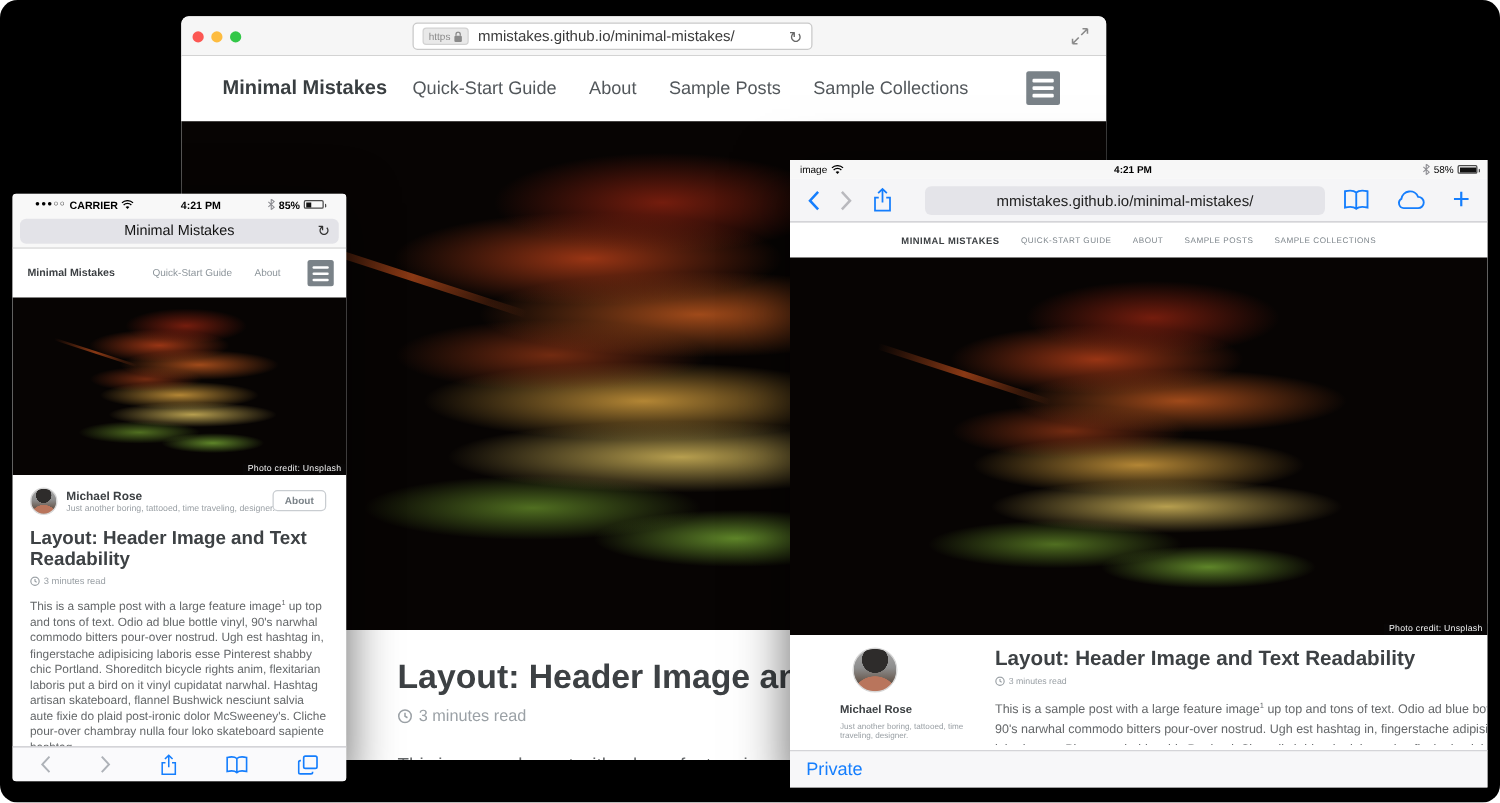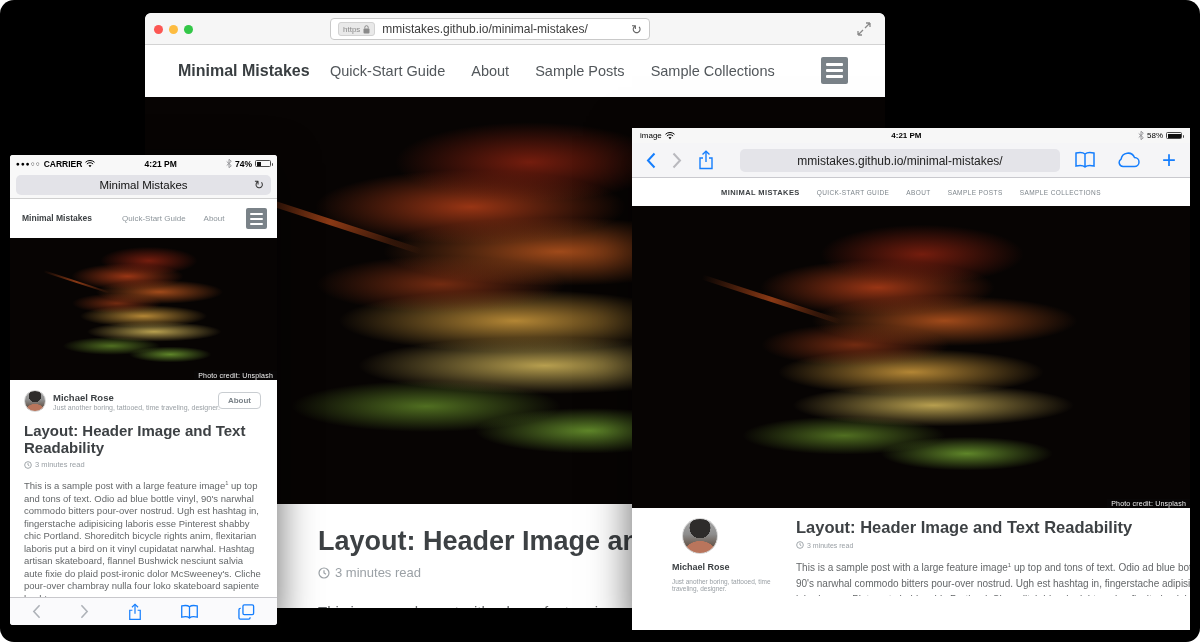--- a/index.html
+++ b/index.html
@@ -64,21 +64,21 @@
   .d-hamburger i{ width:17px; height:3px; }
   .d-image{ height:407px; }
   .d-content{ padding:22px 30px 0 173px; }
   .d-title{ font-size:27px; font-weight:bold; color:#3d4144; white-space:nowrap; }
   .d-meta{ margin-top:8px; display:flex; align-items:center; gap:5px; font-size:13px; color:#9ba1a6; }
   .d-para{ margin-top:16px; width:540px; font-size:15px; line-height:24px; color:#646769; height:38px; overflow:hidden; }
   sup{ font-size:.6em; }
 
   
   #iphone { left:10px; top:155px; width:267px; height:470px; border-radius:3px; z-index:3; }
-  .p-status{ height:17px; background:#f8f8f8; display:flex; align-items:center; padding:0 6px; font-size:8.5px; font-weight:bold; color:#000; }
+  .p-status{ height:17px; background:#f8f8f8; display:flex; align-items:center; padding:0 18px; font-size:8.5px; font-weight:bold; color:#000; }
   .p-status .dots{ font-size:6.5px; letter-spacing:1px; margin-right:3px; color:#000; }
   .p-status .mid{ flex:1; text-align:center; }
   .p-right{ display:flex; align-items:center; gap:3px; }
   .battery{ position:relative; width:16px; height:7px; border:1px solid #4a4a4a; border-radius:1.5px; display:inline-block; }
   .battery::after{ content:""; position:absolute; right:-3px; top:1.5px; width:1.5px; height:3px; background:#4a4a4a; border-radius:0 1px 1px 0; }
   .battery i{ position:absolute; left:.5px; top:.5px; bottom:.5px; background:#111; display:block; }
   .p-urlrow{ height:27px; background:#f8f8f8; border-bottom:1px solid #cfcfcf; padding:3px 6px; }
   .p-urlfield{ position:relative; height:20px; background:#e3e3e8; border-radius:5px; display:flex; align-items:center; justify-content:center; font-size:11.5px; color:#111; }
   .p-urlfield .reload-glyph{ position:absolute; right:7px; color:#333; font-size:12px; }
   .p-nav{ position:relative; height:39px; background:#fff; }
@@ -257,37 +257,40 @@
                 <path d="M6 3.2 V6 L8 7.2" fill="none" stroke="#9ba1a6" stroke-width="1.4"></path>
               </svg>
             </span>
           <span>3 minutes read</span>
         </div>
         <div class="t-para">
           <span>This is a sample post with a large feature image</span><sup>1</sup><span> up top and tons of text. Odio ad blue bottle vinyl, 90's narwhal commodo bitters pour-over nostrud. Ugh est hashtag in, fingerstache adipisicing laboris esse Pinterest shabby chic Portland. Shoreditch bicycle rights anim, flexitarian laboris put a bird on it vinyl cupidatat narwhal. Hashtag artisan skateboard, flannel Bushwick nesciunt salvia aute fixie do plaid post-ironic dolor McSweeney's. Cliche pour-over chambray nulla four loko skateboard sapiente hashtag.</span>
         </div>
       </div>
     </div>
+    <div class="t-privatebar">
+      <span class="t-private">Private</span>
+    </div>
   </div>
 
   <div class="window" id="iphone">
     <div class="p-status">
       <span class="dots">●●●○○</span>
       <span>CARRIER</span>
       <svg width="10" height="8" viewBox="0 0 10 8" style="margin-left:3px;">
           <path d="M5 7.2 L3.5 5.6 a2.3 2.3 0 0 1 3 0 Z" fill="#000"></path>
           <path d="M1.9 4 a4.4 4.4 0 0 1 6.2 0" stroke="#000" stroke-width="1" fill="none"></path>
           <path d="M0.5 2.3 a6.5 6.5 0 0 1 9 0" stroke="#000" stroke-width="1" fill="none"></path>
         </svg>
       <span class="mid">4:21 PM</span>
       <span class="p-right">
         <svg width="6" height="9" viewBox="0 0 6 9">
             <path d="M3 0.3 V8.7 M3 0.3 L5.3 2.3 L0.7 6.5 M3 8.7 L5.3 6.7 L0.7 2.5" stroke="#8e8e93" stroke-width="0.9" fill="none"></path>
           </svg>
-        <span>74%</span>
+        <span>85%</span>
         <span class="battery">
             <i style="width:4px;"></i>
           </span>
       </span>
     </div>
     <div class="p-urlrow">
       <div class="p-urlfield">
         <span>Minimal Mistakes</span>
         <span class="reload-glyph">↻</span>
       </div>

